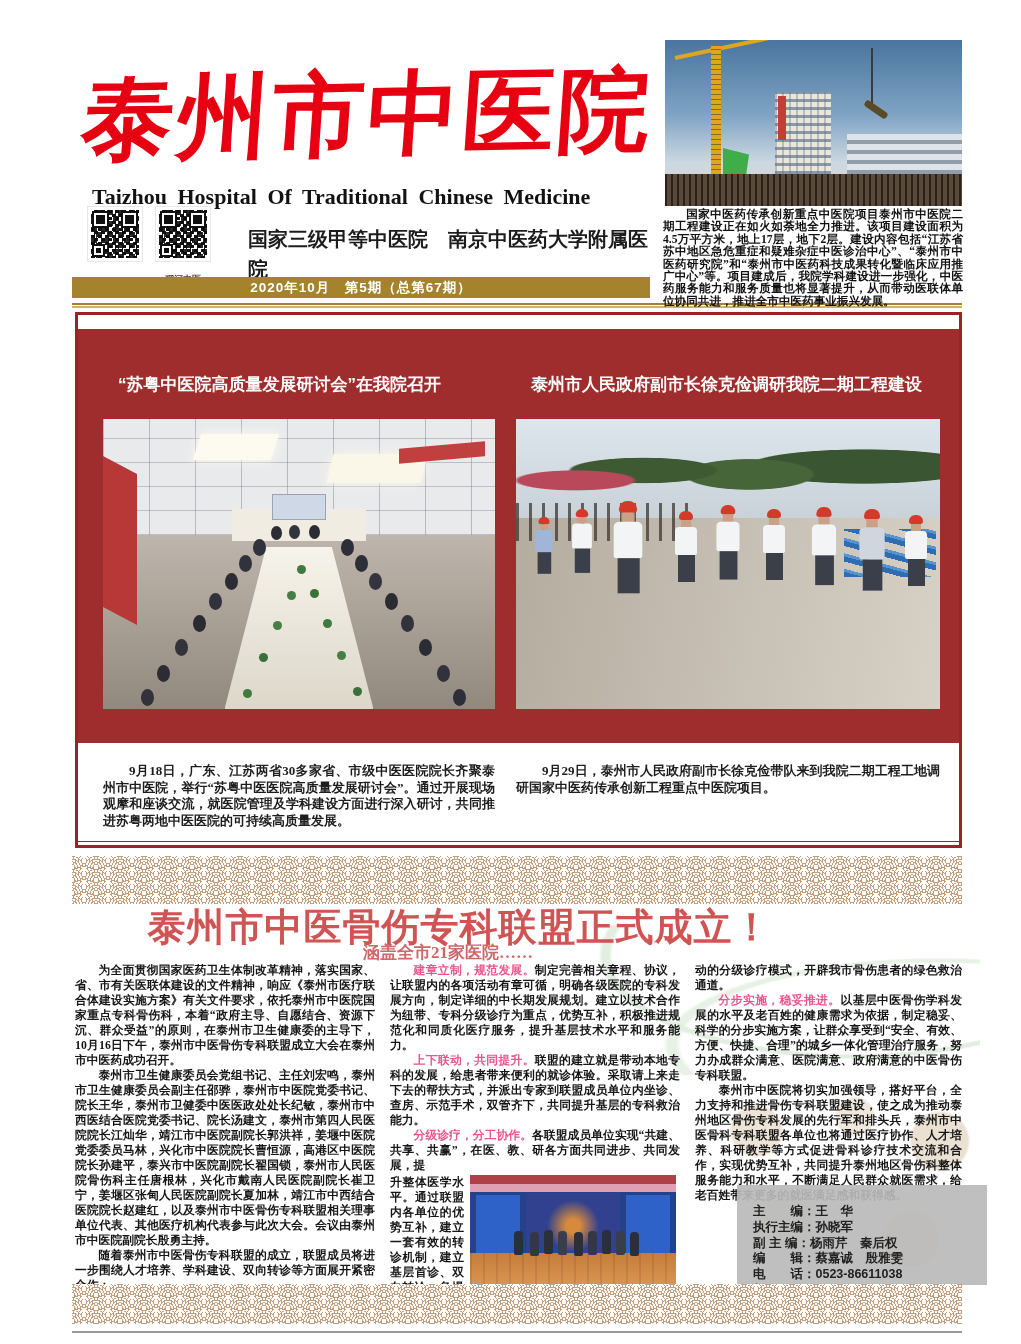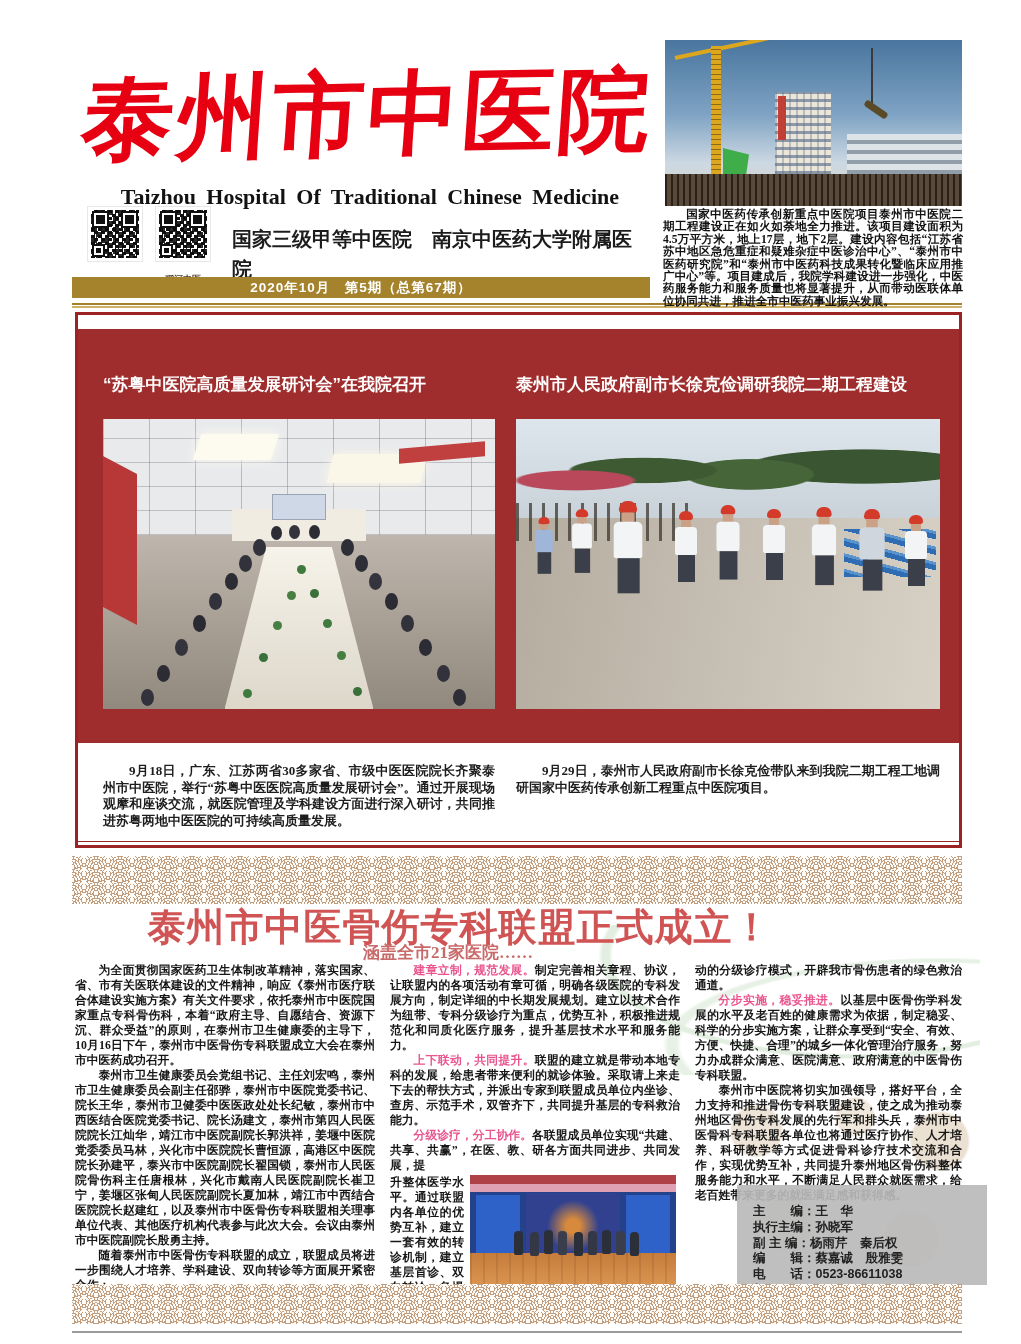--- a/index.html
+++ b/index.html
@@ -5,33 +5,33 @@
   *{margin:0;padding:0;box-sizing:border-box;}
   html,body{background:#ffffff;}
   .page{position:relative;width:1021px;height:1344px;background:#fff;overflow:hidden;
         font-family:"Liberation Serif","DejaVu Serif",serif;color:#1a1a1a;}
   .abs{position:absolute;}
 
   
   .title-cn{left:80px;top:40px;width:575px;height:148px;line-height:148px;text-align:center;
     font-size:92px;font-weight:bold;color:#e60012;letter-spacing:3px;
     transform:skewX(-5deg) rotate(-1deg);font-family:"DejaVu Serif",serif;}
-  .title-en{left:92px;top:184px;width:556px;text-align:center;font-size:22px;font-weight:bold;
+  .title-en{left:92px;top:184px;width:556px;font-size:22px;font-weight:bold;
     color:#121212;font-family:"Liberation Serif",serif;word-spacing:5px;}
   .qr{width:54px;height:54px;background:
       conic-gradient(rgba(10,10,10,.88) 25%,transparent 0 50%,rgba(10,10,10,.88) 0 75%,transparent 0) 0 0/11px 11px,
       conic-gradient(#101010 25%,#fff 0 50%,#101010 0 75%,#fff 0) 0 0/7px 7px;
       position:absolute;border:3px solid #fff;outline:1px solid #e8e8e8;}
   .qr::before,.qr::after{content:"";position:absolute;width:13px;height:13px;background:#101010;
       box-shadow:inset 0 0 0 2px #fff,inset 0 0 0 20px #101010;border:2px solid #101010;}
   .qr::before{left:1px;top:1px;} .qr::after{right:1px;top:1px;}
   .qrf{position:absolute;left:1px;bottom:1px;width:13px;height:13px;background:#101010;
       box-shadow:inset 0 0 0 2px #fff,inset 0 0 0 20px #101010;border:2px solid #101010;}
   .qr-label{width:80px;text-align:center;font-size:9px;color:#4d3c2c;font-weight:bold;margin-top:16px;}
-  .accred{left:232px;top:224px;width:400px;font-size:20px;font-weight:bold;line-height:30px;
+  .accred{left:248px;top:224px;width:400px;font-size:20px;font-weight:bold;line-height:30px;
     font-family:"Liberation Sans","DejaVu Sans",sans-serif;color:#1c1c1c;}
   .issue-bar{left:72px;top:277px;width:578px;height:21px;background:#a5832c;color:#fff;
     text-align:center;line-height:21px;font-size:13.5px;font-weight:bold;
     font-family:"Liberation Sans",sans-serif;letter-spacing:1px;}
   .gold-line{left:72px;top:303px;width:890px;height:2px;background:#a5832c;box-shadow:0 3px 0 #cdb268;}
 
   
   .lead-photo{left:665px;top:40px;width:297px;height:166px;overflow:hidden;
     background:linear-gradient(180deg,#49759e 0%,#7fa3c4 45%,#ccd8e2 74%,#e0d6c6 100%);}
   .crane-mast{left:46px;top:6px;width:10px;height:128px;
@@ -52,21 +52,21 @@
   .fg-strip{left:0;bottom:0;width:100%;height:32px;background:#5a4a3c;
     background-image:repeating-linear-gradient(90deg,rgba(25,18,12,.75) 0 2px,transparent 2px 6px);}
   .lead-body{left:663px;top:209px;width:300px;font-size:11.6px;line-height:12.4px;
     text-align:justify;text-indent:2em;font-weight:bold;color:#111;}
 
   
   .panel{left:75px;top:312px;width:887px;height:536px;border:3px solid #9b2323;background:#fff;}
   .panel-underline{left:0;right:0;bottom:3px;height:1px;background:#9b2323;}
   .panel-red{left:0;top:14px;right:0;height:414px;background:#a02d2d;}
   .p-headline{color:#fff;font-weight:bold;font-size:17px;
-    font-family:"Liberation Sans","DejaVu Sans",sans-serif;}
+    font-family:"Liberation Sans","DejaVu Sans",sans-serif;margin-left:15px;}
   .hl-left{left:25px;top:44px;width:400px;}
   .hl-right{left:438px;top:44px;width:430px;}
   .photo{overflow:hidden;background:#888;}
   .ph-left{left:25px;top:90px;width:392px;height:290px;}
   .ph-right{left:438px;top:90px;width:424px;height:290px;}
   .panel-text{top:448px;font-size:13px;line-height:16.5px;text-align:justify;text-indent:2em;
     color:#1d1d1d;font-weight:600;}
   .pt-left{left:25px;width:392px;} .pt-right{left:438px;width:424px;}
 
   

